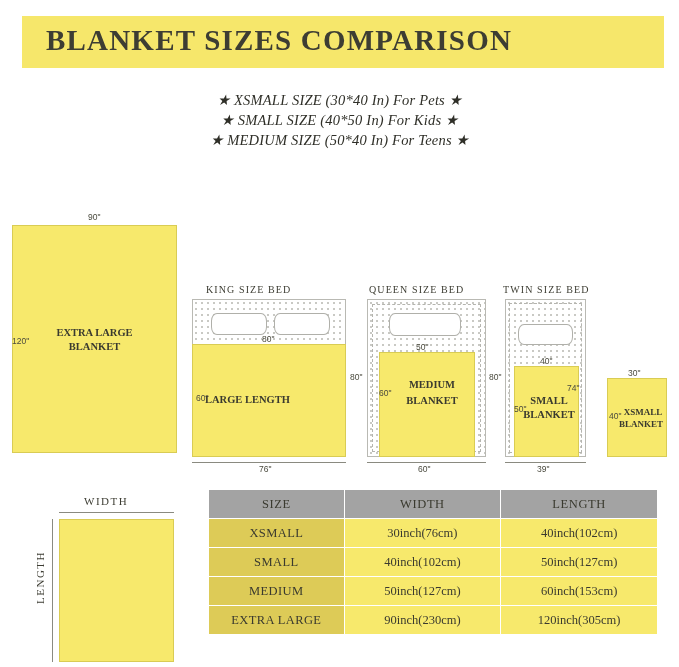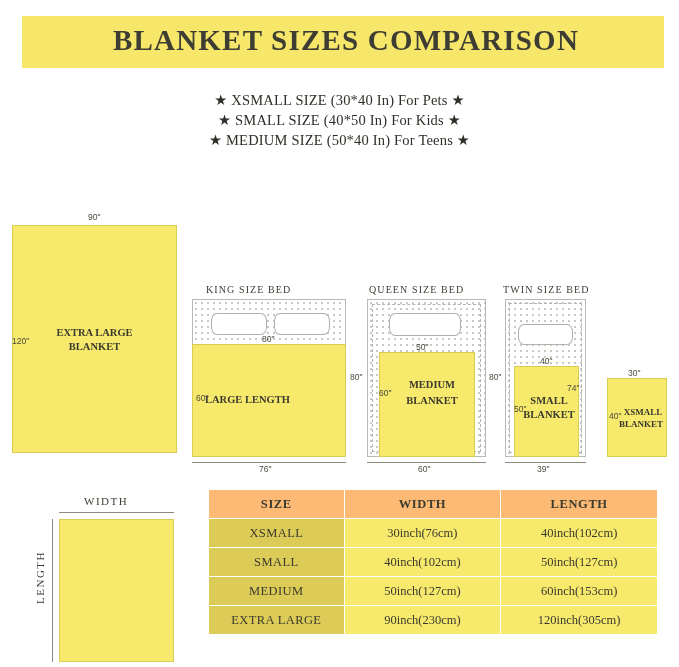--- a/index.html
+++ b/index.html
@@ -30,30 +30,30 @@
     position: absolute;
     left: 46px;
     top: 24px;
     width: 600px;
     font-size: 29px;
     letter-spacing: 1.2px;
     font-weight: bold;
     color: #3d3d33;
     font-family: "Liberation Serif", serif;
     white-space: nowrap;
-    text-align: center;
   }
 
   
   .size-list {
     position: absolute;
     left: 0;
     top: 90px;
     width: 679px;
     text-align: center;
+    font-style: italic;
   }
   .size-list .row {
     font-size: 14.5px;
     line-height: 20px;
     color: #2f2f28;
     font-family: "Liberation Serif", serif;
     letter-spacing: .2px;
     white-space: nowrap;
   }
 
@@ -145,22 +145,22 @@
   }
   .size-table th, .size-table td {
     border: 1px solid #ffffff;
     height: 28px;
     text-align: center;
     font-size: 12.5px;
     color: #3a3a2f;
     padding: 0;
   }
   .size-table th {
-    background: #fdba74;
-    font-weight: bold;
+    background: #a3a3a3;
+    font-weight: normal;
     letter-spacing: .6px;
     font-size: 12.5px;
   }
   .size-table td.name {
     background: #ddcb57;
     font-weight: normal;
     letter-spacing: .4px;
   }
   .size-table td.val {
     background: #f7e96c;

